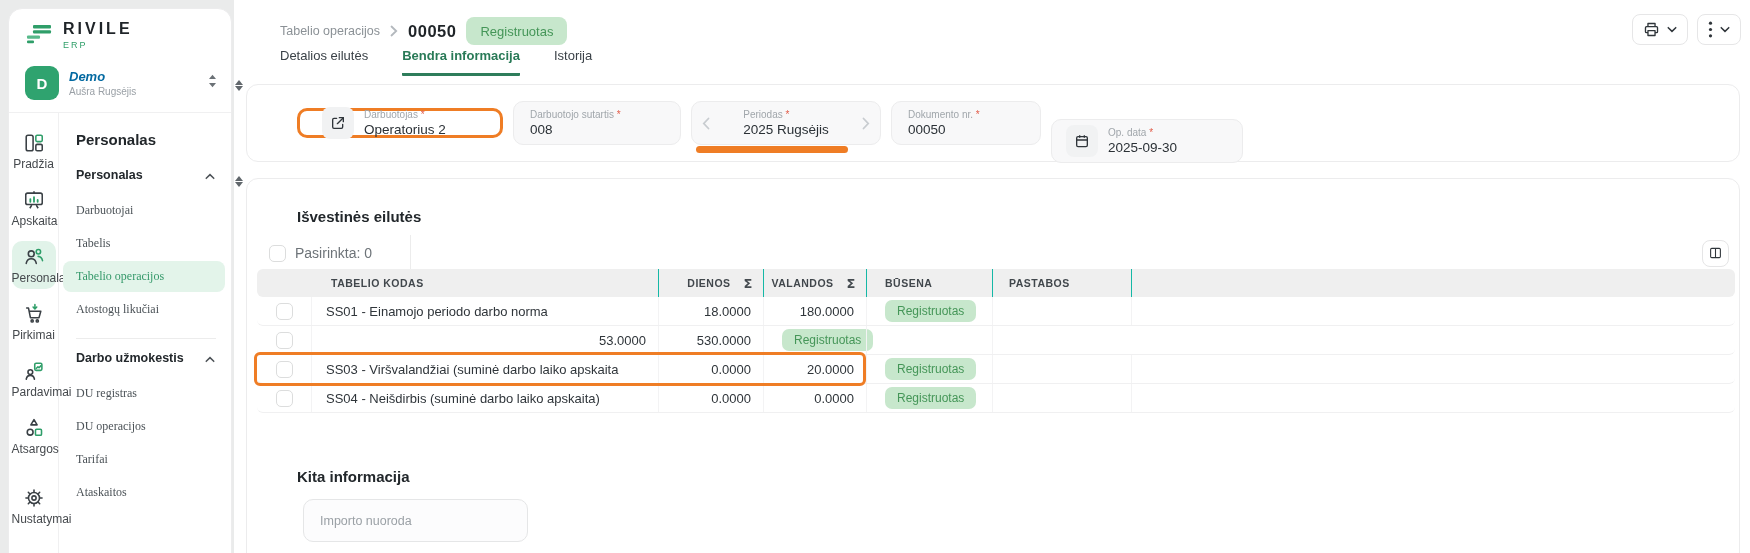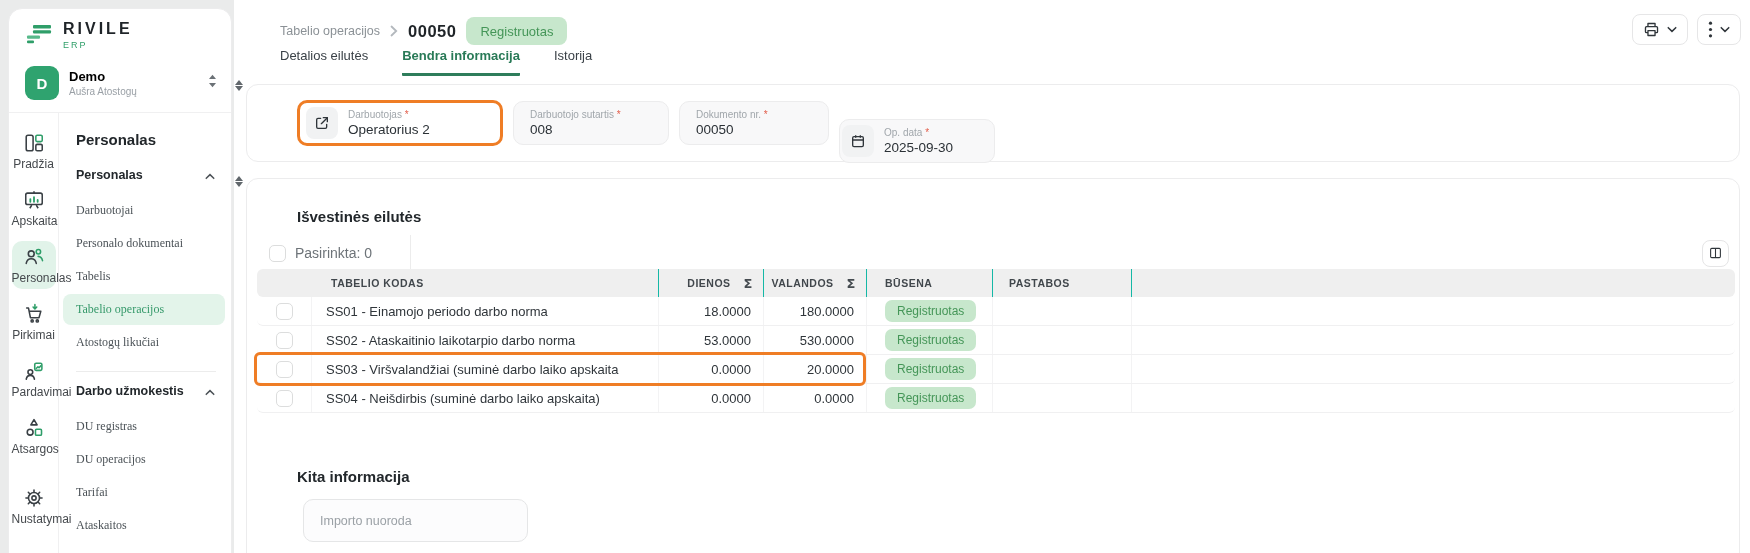--- a/index.html
+++ b/index.html
@@ -20,21 +20,21 @@
     display:flex; flex-direction:column; overflow:hidden;
   }
   .logo-row { display:flex; align-items:center; gap:10px; padding:12px 16px 8px 16px; }
   .brand-name { font-size:16px; font-weight:bold; letter-spacing:3px; color:#1f2428; line-height:1; }
   .brand-sub { font-size:9px; font-weight:normal; letter-spacing:2px; color:#2f9e69; margin-top:3px; }
   .user-row { display:flex; align-items:center; gap:10px; padding:8px 14px 12px 16px; border-bottom:1px solid #f0f0f1; }
   .avatar {
     width:34px; height:34px; border-radius:9px; background:#2fa36f; color:#fff;
     display:flex; align-items:center; justify-content:center; font-size:15px; font-weight:bold; flex:0 0 auto;
   }
-  .user-name { font-size:13px; font-weight:bold; color:#000000; line-height:1.2; }
+  .user-name { font-size:13px; font-weight:bold; color:#0369a1; line-height:1.2;font-style:italic; }
   .user-sub { font-size:10px; color:#9aa0a6; margin-top:2px; }
   .user-caret { margin-left:auto; color:#6b7176; }
 
   .sidebar-body { display:flex; flex:1; min-height:0; }
   .rail {
     width:50px; border-right:1px solid #f0f0f1; display:flex; flex-direction:column;
     align-items:center; padding-top:14px; gap:9px; flex:0 0 auto;
   }
   .rail-item { width:44px; padding:5px 0 4px; border-radius:10px; text-align:center; cursor:pointer; }
   .rail-item.active { background:#e1f3e9; }
@@ -91,35 +91,35 @@
   
   .form-card { top:84px; height:78px; display:flex; align-items:center; padding-left:50px; gap:10px; overflow:visible; }
   .field {
     position:relative; height:44px; border:1px solid #ececed; border-radius:10px; background:#f8f8f9;
     display:flex; align-items:center; cursor:pointer;
   }
   .field .stack { display:flex; flex-direction:column; justify-content:center; }
   .f-label { font-size:10px; color:#a0a6ab; line-height:1.1; white-space:nowrap; }
   .f-label .req { color:#e25c49; }
   .f-value { font-size:13.5px; color:#2b3136; margin-top:2px; white-space:nowrap; }
-  .field-hl { height:46px; border:3px solid #ef7d25; background:#fff; width:206px; padding-left:6px; }
+  .field-hl { height:30px; border:3px solid #ef7d25; background:#fff; width:206px; padding-left:22px; }
   .icon-chip {
     width:32px; height:32px; border-radius:8px; background:#f1f2f3;
     display:flex; align-items:center; justify-content:center; color:#2f353a; flex:0 0 auto;
   }
   .field-hl .stack { margin-left:10px; }
   .field-plain { padding-left:16px; }
-  .f2 { width:156px; } .f4 { width:150px; }
+  .f2 { width:168px; } .f4 { width:150px; }
   .f3 { width:190px; justify-content:space-between; padding:0 10px; }
   .f3 .navchev { color:#c8ccd0; display:flex; }
   .underline-annotation {
     position:absolute; left:4px; bottom:-9px; width:152px; height:7px;
     background:#ef7d25; border-radius:4px;
   }
-  .f5 { width:156px; padding-left:2px;margin-top:36px; }
+  .f5 { width:192px; padding-left:14px;margin-top:36px; }
   .f5 .stack { margin-left:10px; }
 
   
   .table-card { top:178px; height:420px; }
   .sec-title { position:absolute; left:50px; top:14px; font-size:15px; font-weight:bold; color:#22272b; }
   .toolbar { position:absolute; left:10px; right:10px; top:56px; height:36px; display:flex; align-items:center; }
   .checkbox {
     width:17px; height:17px; border:1.5px solid #dcdddd; border-radius:5px; background:#fff;
     display:inline-block; cursor:pointer; flex:0 0 auto;
   }
@@ -187,21 +187,21 @@
       <span>
         <div class="brand-name">RIVILE</div>
         <div class="brand-sub">ERP</div>
       </span>
     </div>
 
     <div class="user-row">
       <span class="avatar">D</span>
       <span>
         <div class="user-name">Demo</div>
-        <div class="user-sub">Aušra Atostogų</div>
+        <div class="user-sub">Aušra Rugsėjis</div>
       </span>
       <span class="user-caret">
         <svg width="9" height="14" viewBox="0 0 9 14" fill="currentColor">
           <path d="M4.5 0.8 8 5H1z"></path>
             <path d="M4.5 13.2 1 9h7z"></path>
         </svg>
       </span>
     </div>
 
     <div class="sidebar-body">
@@ -276,21 +276,20 @@
           <span>
             <svg width="10" height="7" viewBox="0 0 12 8" fill="none" stroke="#4b5156" stroke-width="1.8" stroke-linecap="round">
                 <path d="M1.5 6.2 6 1.8l4.5 4.4"></path>
               </svg>
           </span>
         </div>
         <div class="menu-items">
 
             <div class="menu-item">Darbuotojai</div>
 
-            <div class="menu-item">Personalo dokumentai</div>
 
             <div class="menu-item">Tabelis</div>
 
             <div class="menu-item active">Tabelio operacijos</div>
 
             <div class="menu-item">Atostogų likučiai</div>
           </div>
 
         <hr class="menu-divider">
 
@@ -391,20 +390,37 @@
         </span>
       </div>
 
       <div class="field field-plain f2">
         <span class="stack">
           <span class="f-label"><span>Darbuotojo sutartis</span> <span class="req">*</span></span>
           <span class="f-value">008</span>
         </span>
       </div>
 
+      <div class="field f3">
+        <span class="navchev">
+          <svg width="8" height="13" viewBox="0 0 8 13" fill="none" stroke="currentColor" stroke-width="1.8" stroke-linecap="round">
+              <path d="M6.5 1.5 1.8 6.5l4.7 5"></path>
+            </svg>
+        </span>
+        <span class="stack">
+          <span class="f-label"><span>Periodas</span> <span class="req">*</span></span>
+          <span class="f-value">2025 Rugsėjis</span>
+        </span>
+        <span class="navchev">
+          <svg width="8" height="13" viewBox="0 0 8 13" fill="none" stroke="currentColor" stroke-width="1.8" stroke-linecap="round">
+              <path d="M1.5 1.5 6.2 6.5l-4.7 5"></path>
+            </svg>
+        </span>
+        <span class="underline-annotation"></span>
+      </div>
 
       <div class="field field-plain f4">
         <span class="stack">
           <span class="f-label"><span>Dokumento nr.</span> <span class="req">*</span></span>
           <span class="f-value">00050</span>
         </span>
       </div>
 
       <div class="field f5">
         <span class="icon-chip">
@@ -466,21 +482,20 @@
               </div>
               <div class="td"></div>
               <div class="td"></div>
 
             </div>
 
             <div class="trow">
               <div class="td no-b cbc">
                 <span class="checkbox"></span>
               </div>
-              <div class="td kodas">SS02 - Ataskaitinio laikotarpio darbo norma</div>
               <div class="td num">53.0000</div>
               <div class="td num">530.0000</div>
               <div class="td status">
                 <span class="badge">Registruotas</span>
               </div>
               <div class="td"></div>
               <div class="td"></div>
 
             </div>
 

